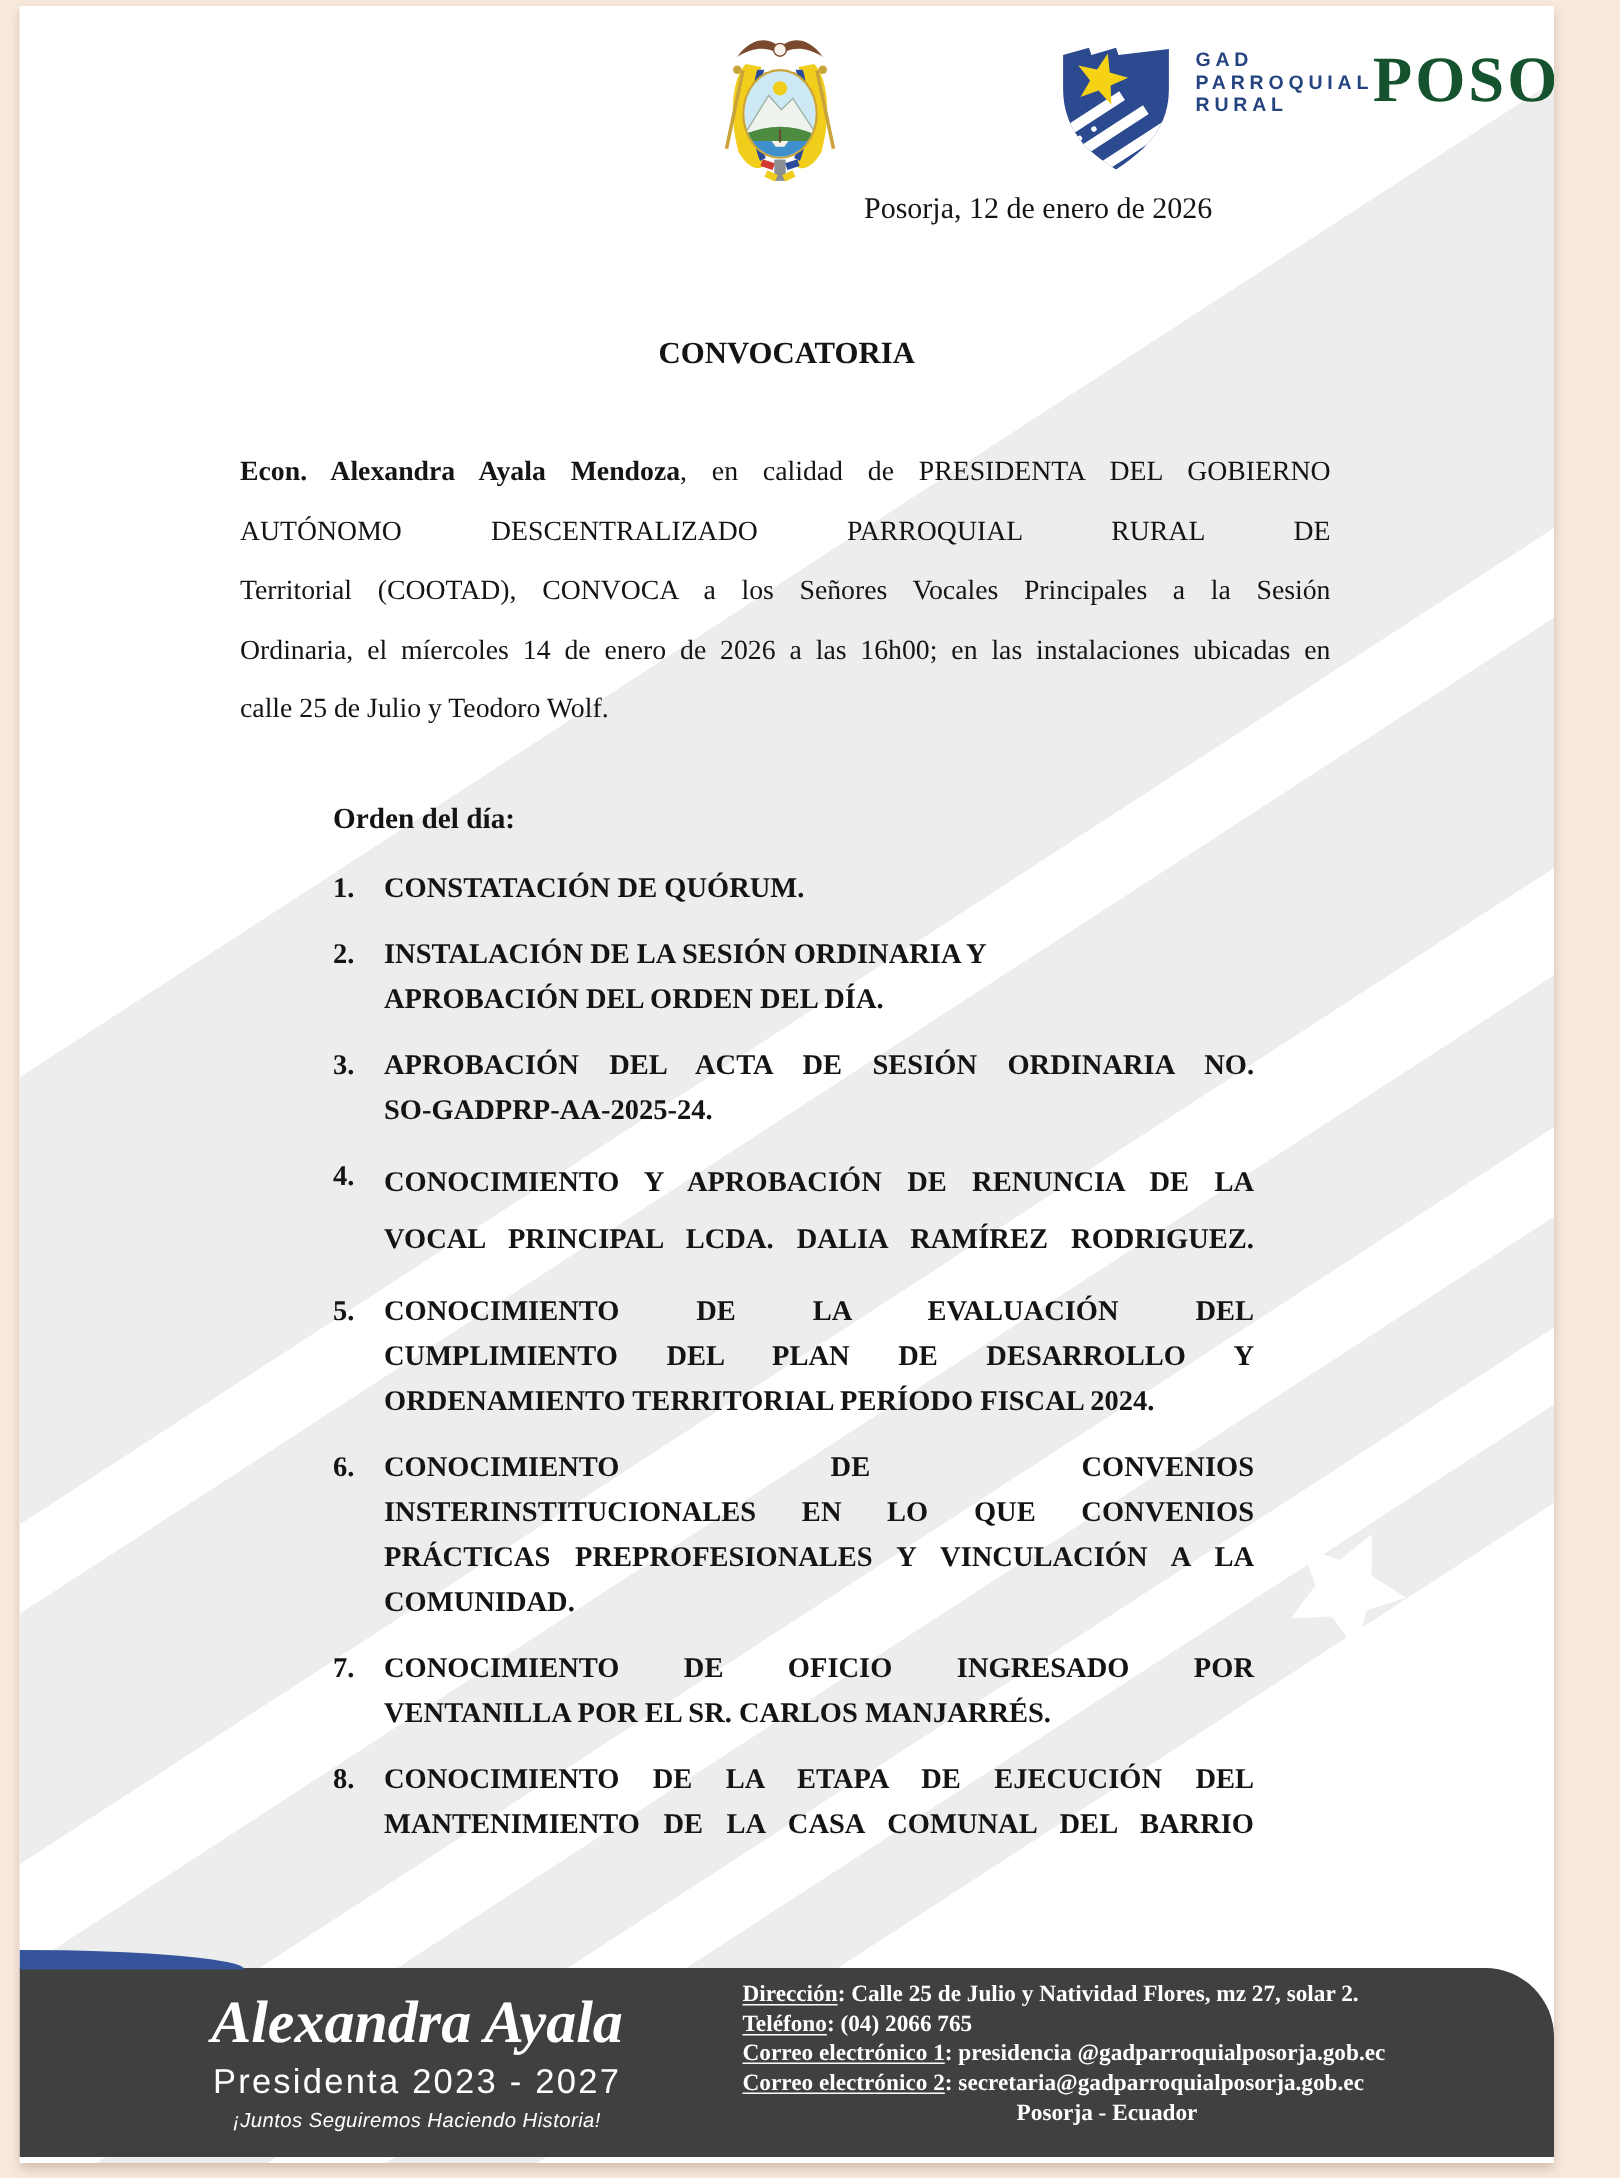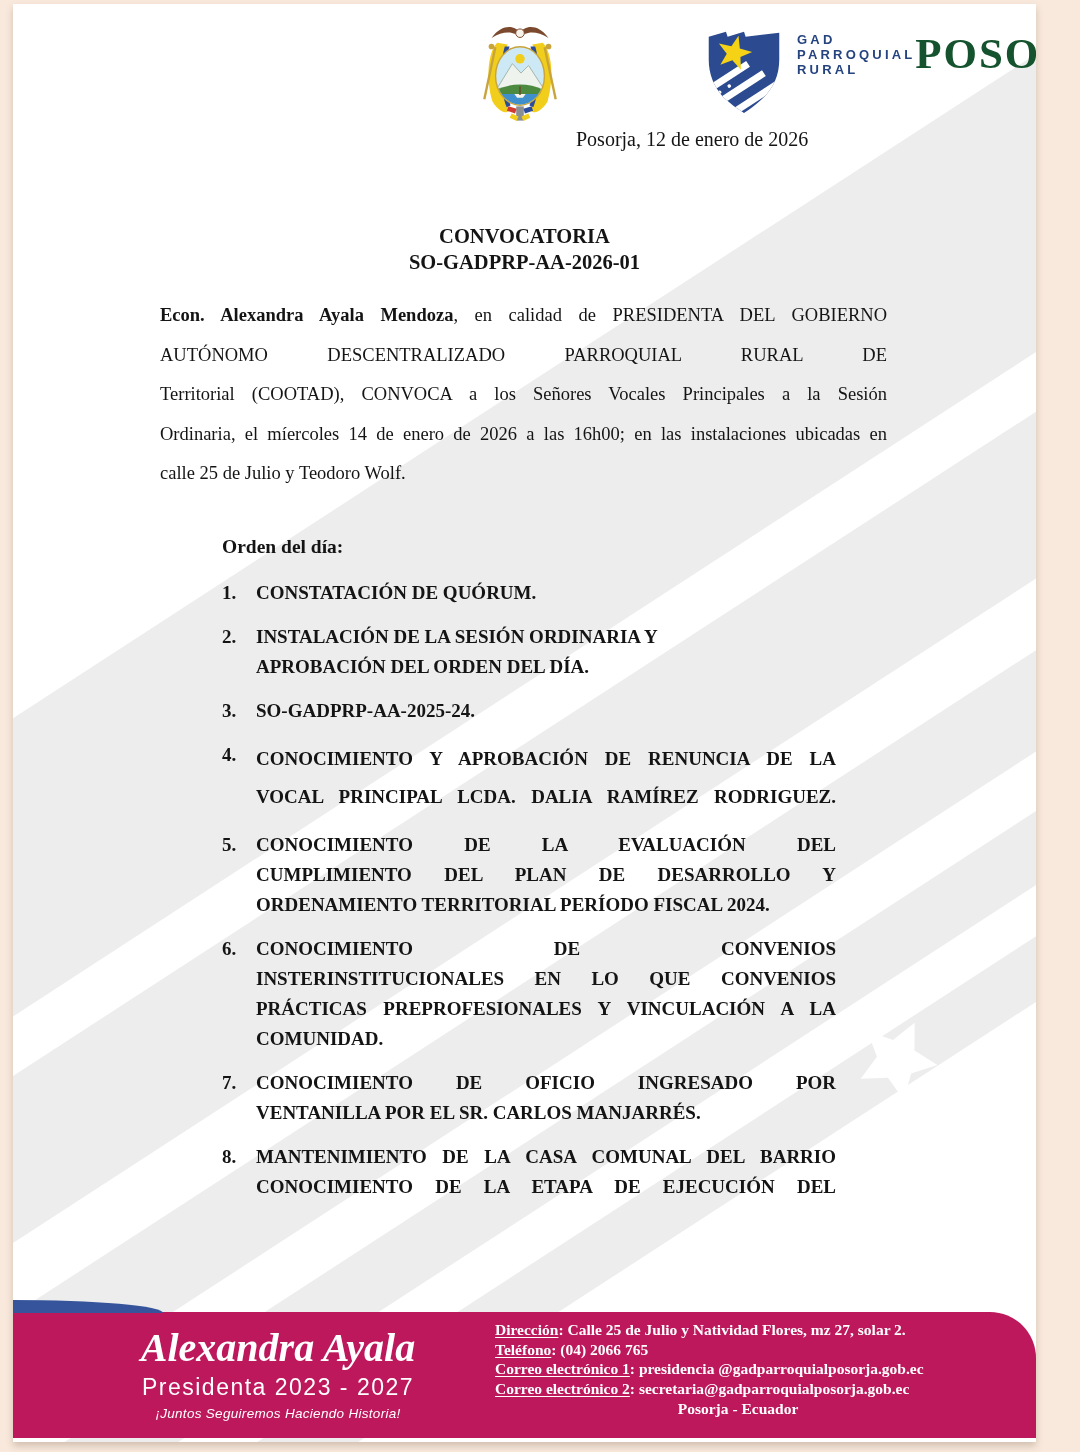--- a/index.html
+++ b/index.html
@@ -34,21 +34,21 @@
   .agenda-head{left:209px;top:532px;font-weight:bold;font-size:19.5px;}
 
   .agenda{left:209px;top:574px;width:614px;}
   .item{display:flex;gap:9px;margin-bottom:14px;font-weight:bold;font-size:19px;}
   .inum{flex:0 0 25px;line-height:30px;}
   .ilines{flex:1;min-width:0;}
   .iline{line-height:30px;}
   .item.sp .iline{line-height:38px;}
 
   
-  .band{left:0;top:1308px;width:100%;height:126px;background:#be185d;border-top-right-radius:46px;color:#fff;}
+  .band{left:0;top:1308px;width:100%;height:126px;background:#404040;border-top-right-radius:46px;color:#fff;}
   .band-bump{position:absolute;left:0;top:-12px;width:150px;height:13px;background:#35549B;
              border-top-right-radius:100% 100%;}
   .sig{position:absolute;left:40px;top:14px;width:450px;text-align:center;}
   .sig-name{font-family:cursive;font-style:italic;font-weight:bold;font-size:40px;line-height:44px;}
   .sig-role{font-family:"Liberation Sans","DejaVu Sans",sans-serif;font-weight:300;font-size:23px;
             letter-spacing:1.5px;margin-top:4px;}
   .sig-slogan{font-family:"Liberation Sans","DejaVu Sans",sans-serif;font-style:italic;font-size:13.5px;
               margin-top:5px;letter-spacing:.3px;}
   .contact{position:absolute;left:482px;top:8px;width:486px;font-weight:bold;font-size:15.5px;line-height:19.5px;}
   .clabel{text-decoration:underline;text-underline-offset:2px;}
@@ -133,21 +133,20 @@
         <span class="logo-org">GAD PARROQUIAL RURAL</span>
         <span class="logo-name">POSORJA</span>
         <span class="logo-admin">ADMINISTRACIÓN 2023 - 2027</span>
       </div>
     </div>
 
     <div class="layer dateline">Posorja, 12 de enero de 2026</div>
 
     <div class="layer doc-title">
       <div>CONVOCATORIA</div>
-      <div>SO-GADPRP-AA-2026-01</div>
     </div>
 
     <div class="layer para">
       <div class="pline just"><b>Econ. Alexandra Ayala Mendoza</b><span>, en calidad de PRESIDENTA DEL GOBIERNO</span></div>
       <div class="pline just">AUTÓNOMO DESCENTRALIZADO PARROQUIAL RURAL DE</div>
       <div class="pline just">Territorial (COOTAD), CONVOCA a los Señores Vocales Principales a la Sesión</div>
       <div class="pline just">Ordinaria, el míercoles 14 de enero de 2026 a las 16h00; en las instalaciones ubicadas en</div>
       <div class="pline">calle 25 de Julio y Teodoro Wolf.</div>
     </div>
 
@@ -163,20 +162,21 @@
       <div class="item">
         <div class="inum">2.</div>
         <div class="ilines">
           <div class="iline">INSTALACIÓN DE LA SESIÓN ORDINARIA Y</div>
           <div class="iline">APROBACIÓN DEL ORDEN DEL DÍA.</div>
         </div>
       </div>
       <div class="item">
         <div class="inum">3.</div>
         <div class="ilines">
+          <div class="iline just">APROBACIÓN DEL ACTA DE SESIÓN ORDINARIA NO.</div>
           <div class="iline">SO-GADPRP-AA-2025-24.</div>
         </div>
       </div>
       <div class="item sp">
         <div class="inum">4.</div>
         <div class="ilines">
           <div class="iline just">CONOCIMIENTO Y APROBACIÓN DE RENUNCIA DE LA</div>
           <div class="iline just">VOCAL PRINCIPAL LCDA. DALIA RAMÍREZ RODRIGUEZ.</div>
         </div>
       </div>
@@ -200,22 +200,22 @@
       <div class="item">
         <div class="inum">7.</div>
         <div class="ilines">
           <div class="iline just">CONOCIMIENTO DE OFICIO INGRESADO POR</div>
           <div class="iline">VENTANILLA POR EL SR. CARLOS MANJARRÉS.</div>
         </div>
       </div>
       <div class="item">
         <div class="inum">8.</div>
         <div class="ilines">
+          <div class="iline just">CONOCIMIENTO DE LA ETAPA DE EJECUCIÓN DEL</div>
           <div class="iline just">MANTENIMIENTO DE LA CASA COMUNAL DEL BARRIO</div>
-          <div class="iline just">CONOCIMIENTO DE LA ETAPA DE EJECUCIÓN DEL</div>
         </div>
       </div>
     </div>
 
     <div class="layer band">
       <div class="band-bump"></div>
       <div class="sig">
         <div class="sig-name">Alexandra Ayala</div>
         <div class="sig-role">Presidenta 2023 - 2027</div>
         <div class="sig-slogan">¡Juntos Seguiremos Haciendo Historia!</div>

